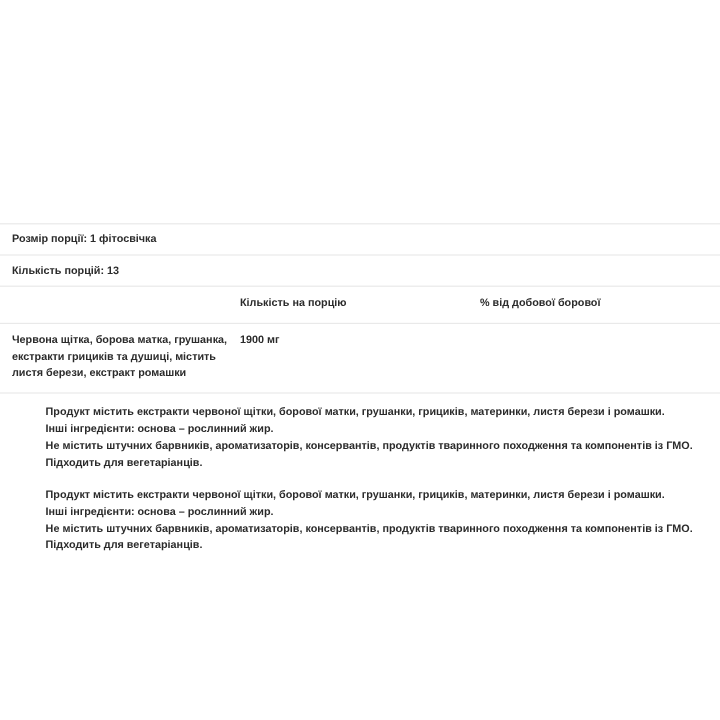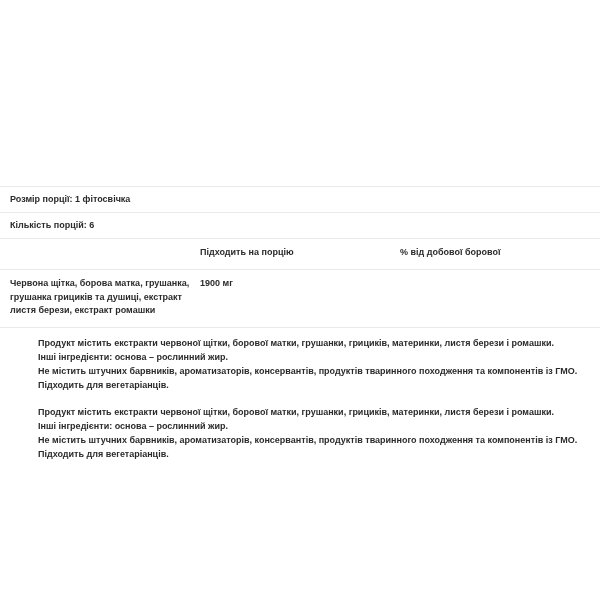--- a/index.html
+++ b/index.html
@@ -112,31 +112,31 @@
 
   <div class="top-spacer"></div>
 
   <table class="facts-table">
     <tbody>
       <tr class="row-serving">
         <td class="col-name" colspan="3">Розмір порції: 1 фітосвічка</td>
       </tr>
 
       <tr class="row-servings">
-        <td class="col-name" colspan="3">Кількість порцій: 6</td>
+        <td class="col-name" colspan="3">Кількість порцій: 13</td>
       </tr>
 
       <tr class="row-colheads">
         <td class="col-name"></td>
-        <td class="col-amount">Підходить на порцію</td>
+        <td class="col-amount">Кількість на порцію</td>
         <td class="col-dv">% від добової борової</td>
       </tr>
 
       <tr class="row-ingredients">
-        <td class="col-name">Червона щітка, борова матка, грушанка, грушанка грициків та душиці, екстракт листя берези, екстракт ромашки</td>
+        <td class="col-name">Червона щітка, борова матка, грушанка, екстракти грициків та душиці, містить листя берези, екстракт ромашки</td>
         <td class="col-amount">1900 мг</td>
         <td class="col-dv"></td>
       </tr>
     </tbody>
   </table>
 
   <div class="table-bottom-rule"></div>
 
   <div class="notes">
 

